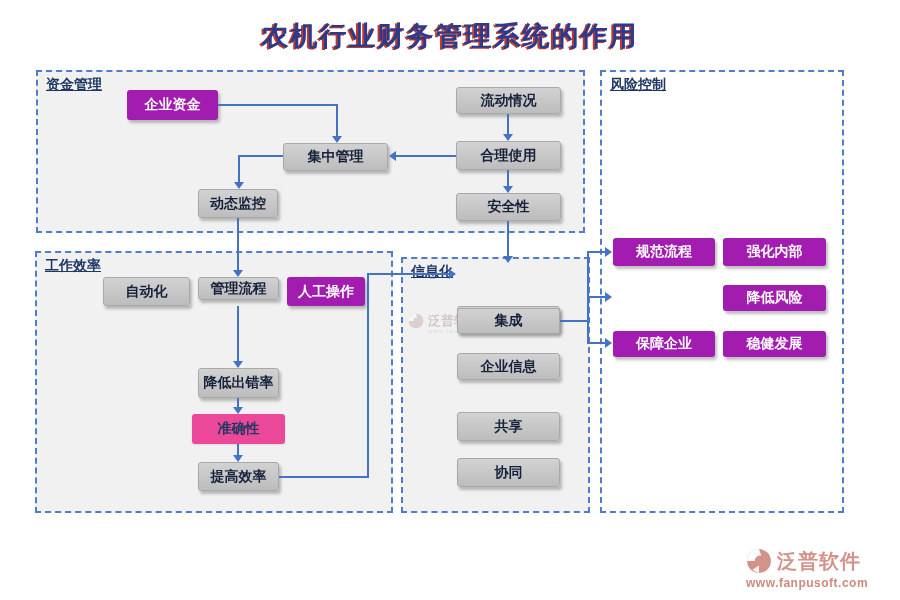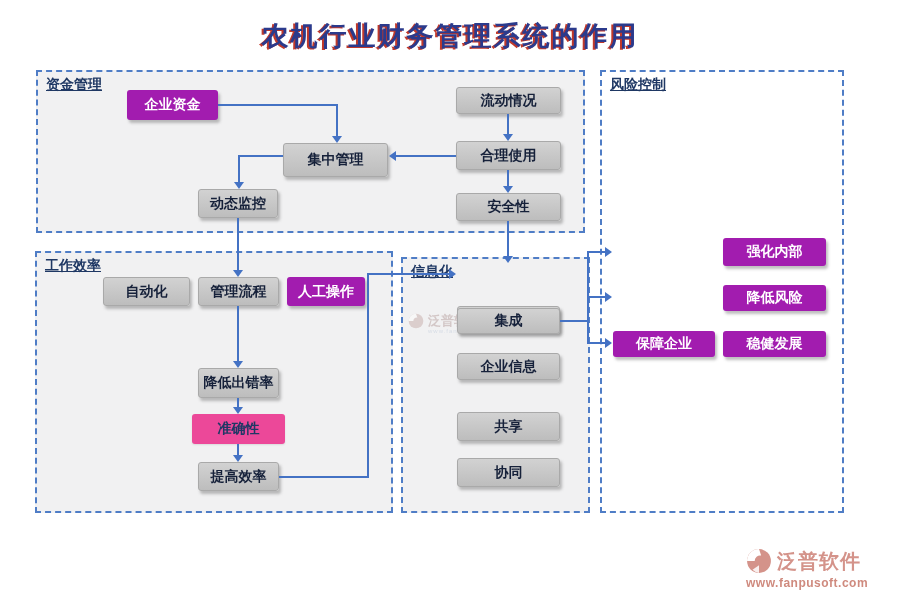--- a/index.html
+++ b/index.html
@@ -88,40 +88,40 @@
     </svg>
     <div>
       <div class="wm-txt">泛普软件</div>
       <div class="wm-sub">www.fanpusoft.com</div>
     </div>
   </div>
 
   <div class="node blue" style="left:127px;top:90px;width:91px;height:30px;">
       <span>企业资金</span>
     </div>
-  <div class="node gray" style="left:283px;top:143px;width:105px;height:34px;">
+  <div class="node gray" style="left:283px;top:143px;width:105px;height:28px;">
       <span>集中管理</span>
     </div>
   <div class="node gray" style="left:198px;top:189px;width:80px;height:29px;">
       <span>动态监控</span>
     </div>
   <div class="node gray" style="left:456px;top:87px;width:105px;height:27px;">
       <span>流动情况</span>
     </div>
   <div class="node gray" style="left:456px;top:141px;width:105px;height:29px;">
       <span>合理使用</span>
     </div>
   <div class="node gray" style="left:456px;top:193px;width:105px;height:28px;">
       <span>安全性</span>
     </div>
 
   <div class="node gray" style="left:103px;top:277px;width:87px;height:29px;">
       <span>自动化</span>
     </div>
-  <div class="node gray" style="left:198px;top:277px;width:81px;height:29px;">
+  <div class="node gray" style="left:198px;top:277px;width:81px;height:23px;">
       <span>管理流程</span>
     </div>
   <div class="node blue" style="left:287px;top:277px;width:78px;height:29px;">
       <span>人工操作</span>
     </div>
   <div class="node gray" style="left:198px;top:368px;width:81px;height:30px;">
       <span>降低出错率</span>
     </div>
   <div class="node light" style="left:192px;top:414px;width:93px;height:30px;">
       <span>准确性</span>
@@ -139,20 +139,23 @@
   <div class="node gray" style="left:457px;top:353px;width:103px;height:27px;">
       <span>企业信息</span>
     </div>
   <div class="node gray" style="left:457px;top:412px;width:103px;height:29px;">
       <span>共享</span>
     </div>
   <div class="node gray" style="left:457px;top:458px;width:103px;height:29px;">
       <span>协同</span>
     </div>
 
+  <div class="node blue" style="left:613px;top:238px;width:102px;height:28px;">
+      <span>规范流程</span>
+    </div>
   <div class="node blue" style="left:723px;top:238px;width:103px;height:28px;">
       <span>强化内部</span>
     </div>
   <div class="node blue" style="left:723px;top:285px;width:103px;height:26px;">
       <span>降低风险</span>
     </div>
   <div class="node blue" style="left:613px;top:331px;width:102px;height:26px;">
       <span>保障企业</span>
     </div>
   <div class="node blue" style="left:723px;top:331px;width:103px;height:26px;">

